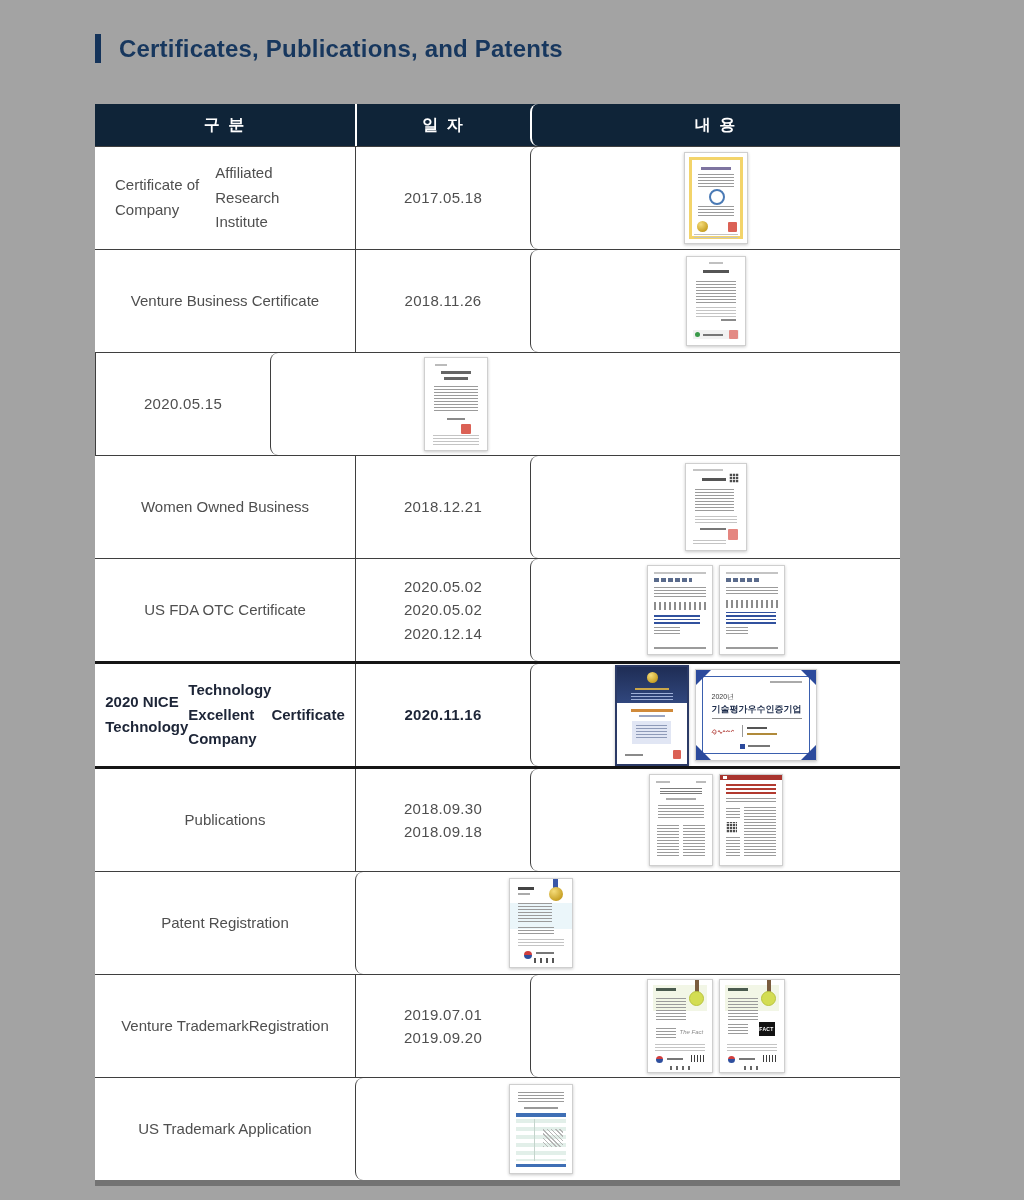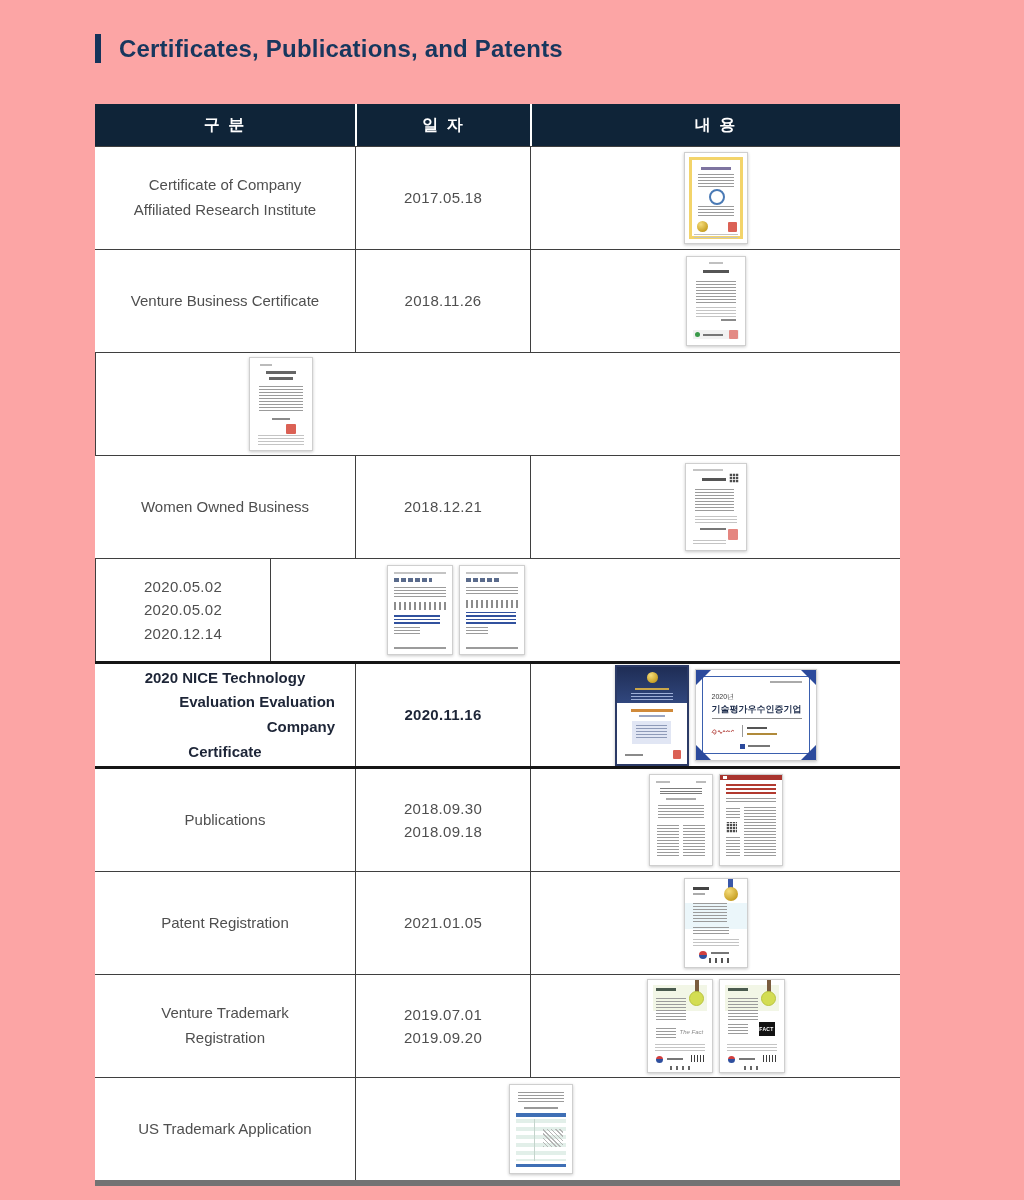--- a/index.html
+++ b/index.html
@@ -1,37 +1,37 @@
 <!DOCTYPE html>
 <html><head>
 <meta charset="utf-8">
 <style>
   html,body{margin:0;padding:0;background:#ffffff;}
-  .page{position:relative;width:1024px;height:1200px;background:#fca5a5;
+  .page{position:relative;width:1024px;height:1200px;background:#a3a3a3;
         font-family:"Liberation Sans","DejaVu Sans",sans-serif;overflow:hidden;}
 
   
   .title-wrap{position:absolute;left:95px;top:34px;display:flex;align-items:center;}
   .title-bar{width:6px;height:29px;background:#14335a;margin-right:18px;}
   .page-title{font-size:24px;font-weight:700;color:#17375e;letter-spacing:.2px;}
 
   
   .table{position:absolute;left:95px;top:104px;width:805px;border-bottom:6px solid #737373;}
   .thead{display:flex;height:42px;background:#0f2438;color:#fff;}
   .hc{display:flex;align-items:center;justify-content:center;font-size:16px;font-weight:700;letter-spacing:2px;}
   .hc2,.hc3{border-left:2px solid #fff;}
   .c1w{width:260px;box-sizing:border-box;}
   .c2w{width:175px;box-sizing:border-box;}
-  .c3w{width:370px;box-sizing:border-box;}
+  .c3w{width:370px;box-sizing:border-box;border-radius:8px;}
 
   .row{display:flex;height:102px;border-top:1.5px solid #3f3f3f;background:#fff;}
   .row.bold-top{border-top:3px solid #161616;}
   .cell{display:flex;align-items:center;justify-content:center;box-sizing:border-box;}
   .c2,.c3{border-left:1.5px solid #3f3f3f;}
-  .c1{flex-direction:column;text-align:right;padding:0 20px;}
+  .c1{flex-direction:row;text-align:left;padding:0 20px;}
   .c2{flex-direction:column;}
   .nl{display:block;font-size:15px;color:#4f4f4f;line-height:1.65;}
   .dl{display:block;font-size:15px;color:#4f4f4f;line-height:1.55;letter-spacing:.3px;}
   .bold-row .nl,.bold-row .dl{font-weight:700;color:#1d2537;}
   .c3{gap:6px;}
 
   
   .thumb{position:relative;background:#fff;border:1px solid #cfcfcf;
          box-shadow:0 1px 3px rgba(0,0,0,.22);overflow:hidden;flex:none;}
   .abs{position:absolute;}
@@ -119,20 +119,23 @@
           <div class="bar" style="right:9px;bottom:24px;width:15px;background:#8a8a8a;"></div>
           <div class="abs" style="left:6px;right:6px;bottom:6px;height:9px;background:#f2f2f2;"></div>
           <div class="abs" style="left:8px;bottom:8px;width:5px;height:5px;border-radius:50%;background:#3a9a4a;"></div>
           <div class="bar" style="left:16px;bottom:9px;width:20px;background:#777;"></div>
           <div class="stamp" style="right:7px;bottom:6px;width:9px;height:9px;background:rgba(222,104,96,.75);"></div>
         </div>
       </div>
     </div>
 
     <div class="row">
+      <div class="cell c2 c2w">
+        <span class="dl">2020.05.15</span>
+      </div>
       <div class="cell c3 c3w">
         <div class="thumb" style="width:62px;height:92px;">
           <div class="bar" style="left:10px;top:6px;width:12px;background:#bbb;"></div>
           <div class="bar" style="left:16px;top:13px;width:30px;height:3px;background:#666;"></div>
           <div class="bar" style="left:19px;top:19px;width:24px;height:3px;background:#666;"></div>
           <div class="tx" style="left:9px;right:9px;top:28px;height:26px;"></div>
           <div class="bar" style="left:22px;top:60px;width:18px;background:#8a8a8a;"></div>
           <div class="stamp" style="right:16px;top:66px;width:10px;height:10px;"></div>
           <div class="txl" style="left:8px;right:8px;bottom:5px;height:10px;"></div>
         </div>
@@ -154,20 +157,23 @@
           <div class="tx" style="left:9px;right:12px;top:25px;height:22px;"></div>
           <div class="txl" style="left:9px;right:9px;top:52px;height:8px;"></div>
           <div class="bar" style="left:14px;bottom:20px;width:26px;background:#777;"></div>
           <div class="stamp" style="right:8px;bottom:10px;width:10px;height:11px;background:rgba(222,104,96,.8);"></div>
           <div class="txl" style="left:7px;right:20px;bottom:4px;height:6px;"></div>
         </div>
       </div>
     </div>
 
     <div class="row">
+      <div class="cell c1 c1w">
+        <span class="nl">US FDA OTC Certificate</span>
+      </div>
       <div class="cell c2 c2w">
         <span class="dl">2020.05.02</span>
         <span class="dl">2020.05.02</span>
         <span class="dl">2020.12.14</span>
       </div>
       <div class="cell c3 c3w">
         <div class="thumb" style="width:64px;height:88px;">
           <div class="bar" style="left:6px;right:6px;top:6px;background:#c4c4c4;"></div>
           <div class="abs" style="left:6px;top:12px;width:38px;height:4px;background:repeating-linear-gradient(90deg,#5a6b8c 0 5px,transparent 5px 7px);"></div>
           <div class="tx" style="left:6px;right:6px;top:21px;height:11px;"></div>
@@ -184,21 +190,21 @@
           <div class="bluetx" style="left:6px;right:8px;top:46px;height:12px;"></div>
           <div class="tx" style="left:6px;width:22px;top:61px;height:8px;"></div>
           <div class="bar" style="left:6px;right:6px;bottom:5px;background:#9b9b9b;"></div>
         </div>
       </div>
     </div>
 
     <div class="row bold-row bold-top">
       <div class="cell c1 c1w">
         <span class="nl">2020 NICE Technology</span>
-        <span class="nl">Evaluation Evaluation Company</span>
+        <span class="nl">Technology Excellent Company</span>
         <span class="nl">Certificate</span>
       </div>
       <div class="cell c2 c2w">
         <span class="dl">2020.11.16</span>
       </div>
       <div class="cell c3 c3w">
         <div class="thumb" style="width:70px;height:97px;border:2px solid #2b3a66;">
           <div class="abs" style="left:0;right:0;top:0;height:38%;background:linear-gradient(180deg,#1f2d55,#31477e);"></div>
           <div class="medal" style="left:50%;top:5px;width:11px;height:11px;margin-left:-5px;"></div>
           <div class="bar" style="left:18px;right:18px;top:21px;height:2px;background:#c9a64a;"></div>
@@ -259,23 +265,20 @@
           <div class="tx" style="left:6px;width:14px;top:62px;bottom:8px;"></div>
           <div class="tx" style="left:24px;right:6px;top:32px;bottom:8px;"></div>
         </div>
       </div>
     </div>
 
     <div class="row">
       <div class="cell c1 c1w">
         <span class="nl">Patent Registration</span>
       </div>
-      <div class="cell c2 c2w">
-        <span class="dl">2021.01.05</span>
-      </div>
       <div class="cell c3 c3w">
         <div class="thumb" style="width:62px;height:88px;">
           <div class="abs" style="left:0;right:0;top:24px;height:26px;background:rgba(205,233,242,.4);"></div>
           <div class="bar" style="left:8px;top:8px;width:16px;height:3px;background:#444;"></div>
           <div class="bar" style="left:8px;top:14px;width:12px;background:#aaa;"></div>
           <div class="abs" style="right:14px;top:0;width:5px;height:10px;background:#3a57a8;"></div>
           <div class="medal" style="right:9px;top:8px;width:14px;height:14px;"></div>
           <div class="tx" style="left:8px;width:34px;top:24px;height:20px;"></div>
           <div class="tx" style="left:8px;right:18px;top:48px;height:9px;"></div>
           <div class="txl" style="left:8px;right:8px;top:60px;height:8px;"></div>

